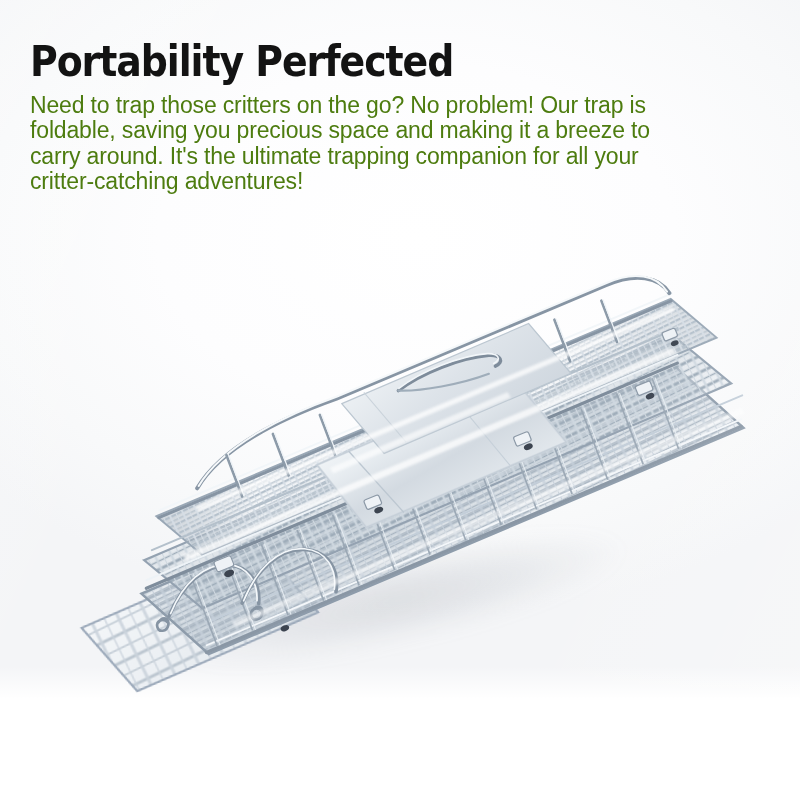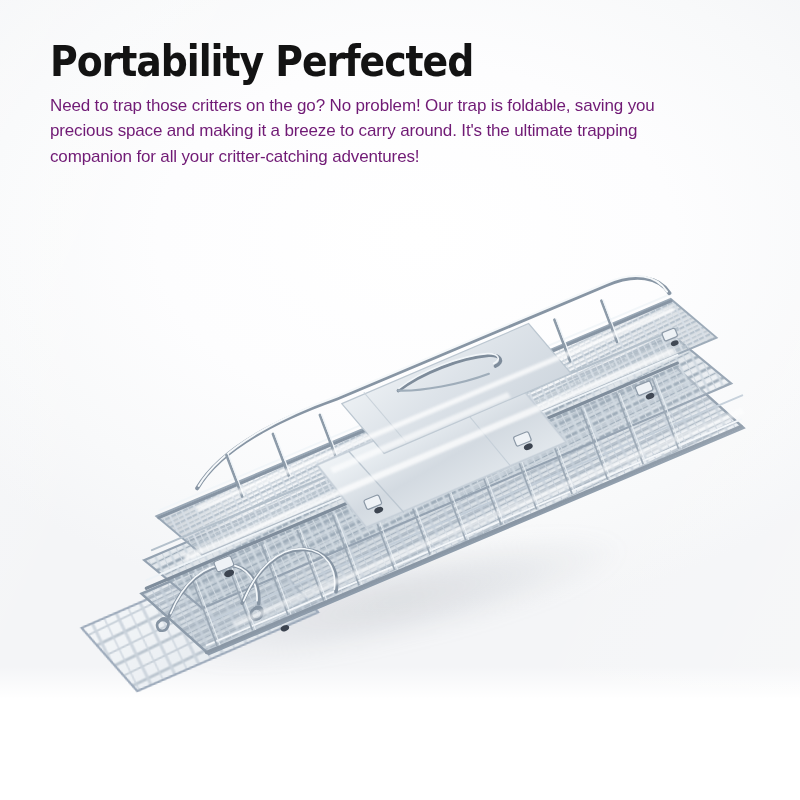--- a/index.html
+++ b/index.html
@@ -20,41 +20,41 @@
     position:absolute;left:0;top:0;width:800px;height:700px;
     background:
       radial-gradient(ellipse 560px 380px at 52% 34%, #ffffff 0%, #fdfdfe 46%, #f8f9fa 78%, #f4f5f7 100%);
   }
   .stage:after{
     content:"";position:absolute;left:0;bottom:0;width:100%;height:34px;
     background:linear-gradient(to bottom,rgba(248,249,250,0) 0%,#ffffff 96%);
   }
 
   
-  .textblock{position:absolute;left:50px;top:38px;width:690px;z-index:40;}
+  .textblock{position:absolute;left:30px;top:38px;width:690px;z-index:40;}
   .headline{
     margin:0;
     font-family:"DejaVu Sans","Liberation Sans",sans-serif;
     font-size:43px;
     line-height:46px;
     font-weight:700;
     letter-spacing:-1.2px;
     color:#131313;
     transform:scaleX(.88);
     transform-origin:left center;
     white-space:nowrap;
   }
   .bodycopy{
     margin:9px 0 0 0;
     width:672px;
-    font-size:17px;
+    font-size:23px;
     line-height:25.4px;
     font-weight:400;
     letter-spacing:-0.15px;
-    color:#701a75;
+    color:#4d7c0f;
   }
 
   
   .product{
     position:absolute;left:0;top:160px;width:800px;height:540px;
     z-index:10;
   }
   .product svg{display:block;width:800px;height:540px;}
 
   

